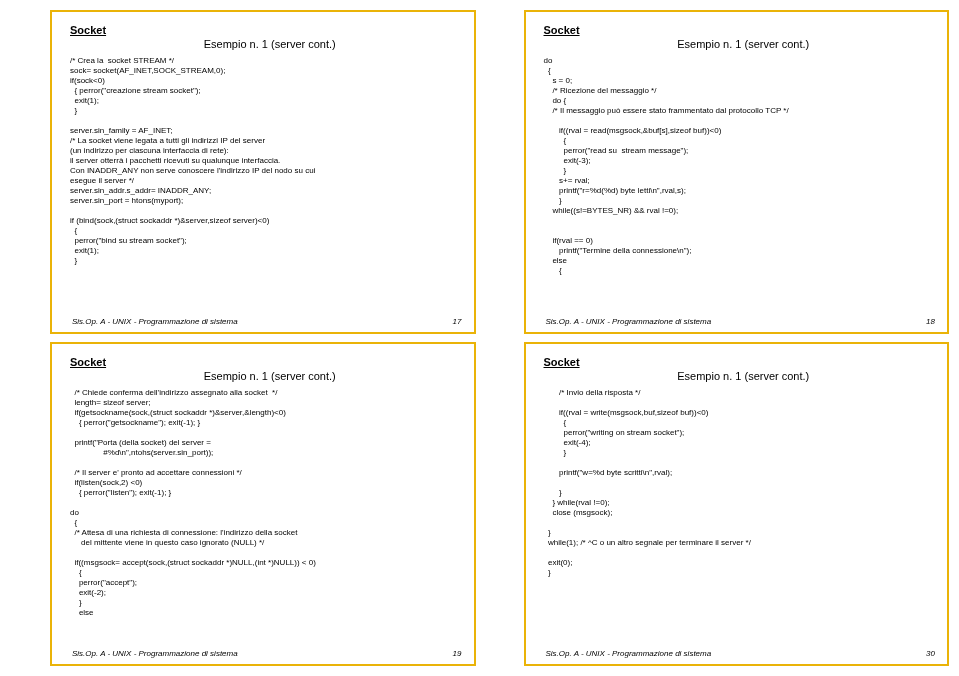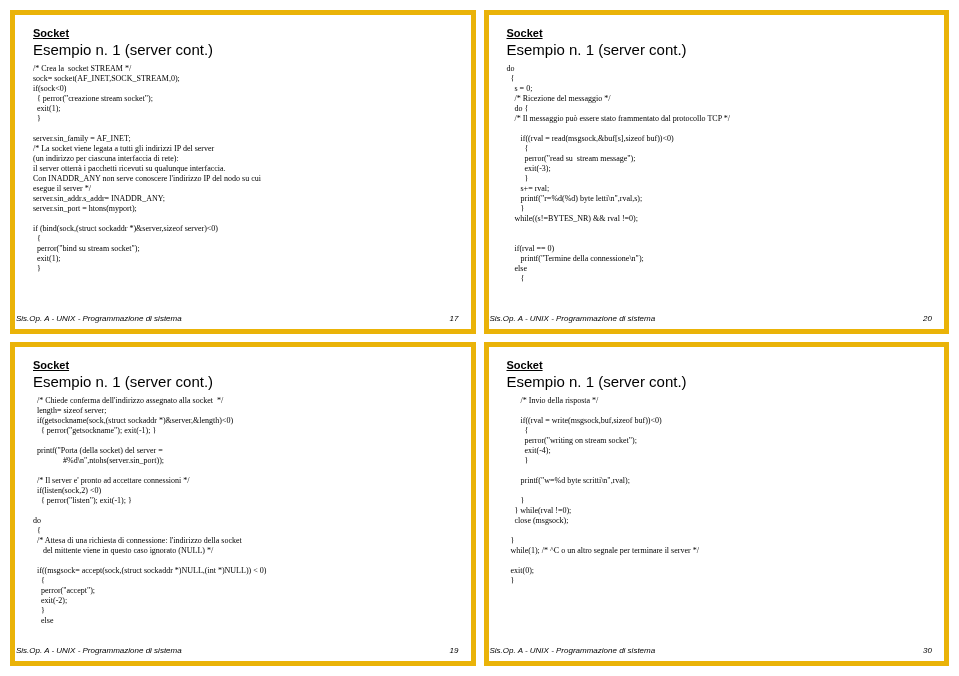--- a/index.html
+++ b/index.html
@@ -14,46 +14,48 @@
     width: 959px;
     height: 676px;
     display: grid;
     grid-template-columns: 1fr 1fr;
     grid-template-rows: 1fr 1fr;
     gap: 8px;
     padding: 10px;
     box-sizing: border-box;
   }
   .slide {
-    border: 5px solid #eab308;
+    border: 2px solid #eab308;
     position: relative;
     padding: 12px 4px 22px 18px;
     box-sizing: border-box;
     overflow: hidden;
+    margin-left: 40px;
   }
   .section-title {
     font-weight: bold;
     text-decoration: underline;
     font-size: 11px;
     margin-bottom: 2px;
   }
   .example-title {
-    font-size: 15px;
+    font-size: 11px;
     margin-bottom: 6px;
+    text-align: center;
   }
   pre.code {
-    font-family: Liberation Serif, serif;
+    font-family: Liberation Sans, sans-serif;
     font-size: 8px;
     line-height: 1.25;
     white-space: pre;
     margin: 0;
   }
   .footer {
     position: absolute;
-    left: 1px;
+    left: 20px;
     right: 12px;
     bottom: 6px;
     font-style: italic;
     font-size: 8px;
     display: flex;
     justify-content: space-between;
   }
 </style>
 </head>
 <body>
@@ -110,21 +112,21 @@
        }
     while((s!=BYTES_NR) &amp;&amp; rval !=0);
 
 
     if(rval == 0)
        printf("Termine della connessione\n");
     else
        {</pre>
     <div class="footer">
       <span>Sis.Op. A - UNIX - Programmazione di sistema</span>
-      <span>20</span>
+      <span>18</span>
     </div>
   </div>
 
   <div class="slide">
     <div class="section-title">Socket</div>
     <div class="example-title">Esempio n. 1 (server cont.)</div>
     <pre class="code">  /* Chiede conferma dell'indirizzo assegnato alla socket  */
   length= sizeof server;
   if(getsockname(sock,(struct sockaddr *)&amp;server,&amp;length)&lt;0)
     { perror("getsockname"); exit(-1); }

